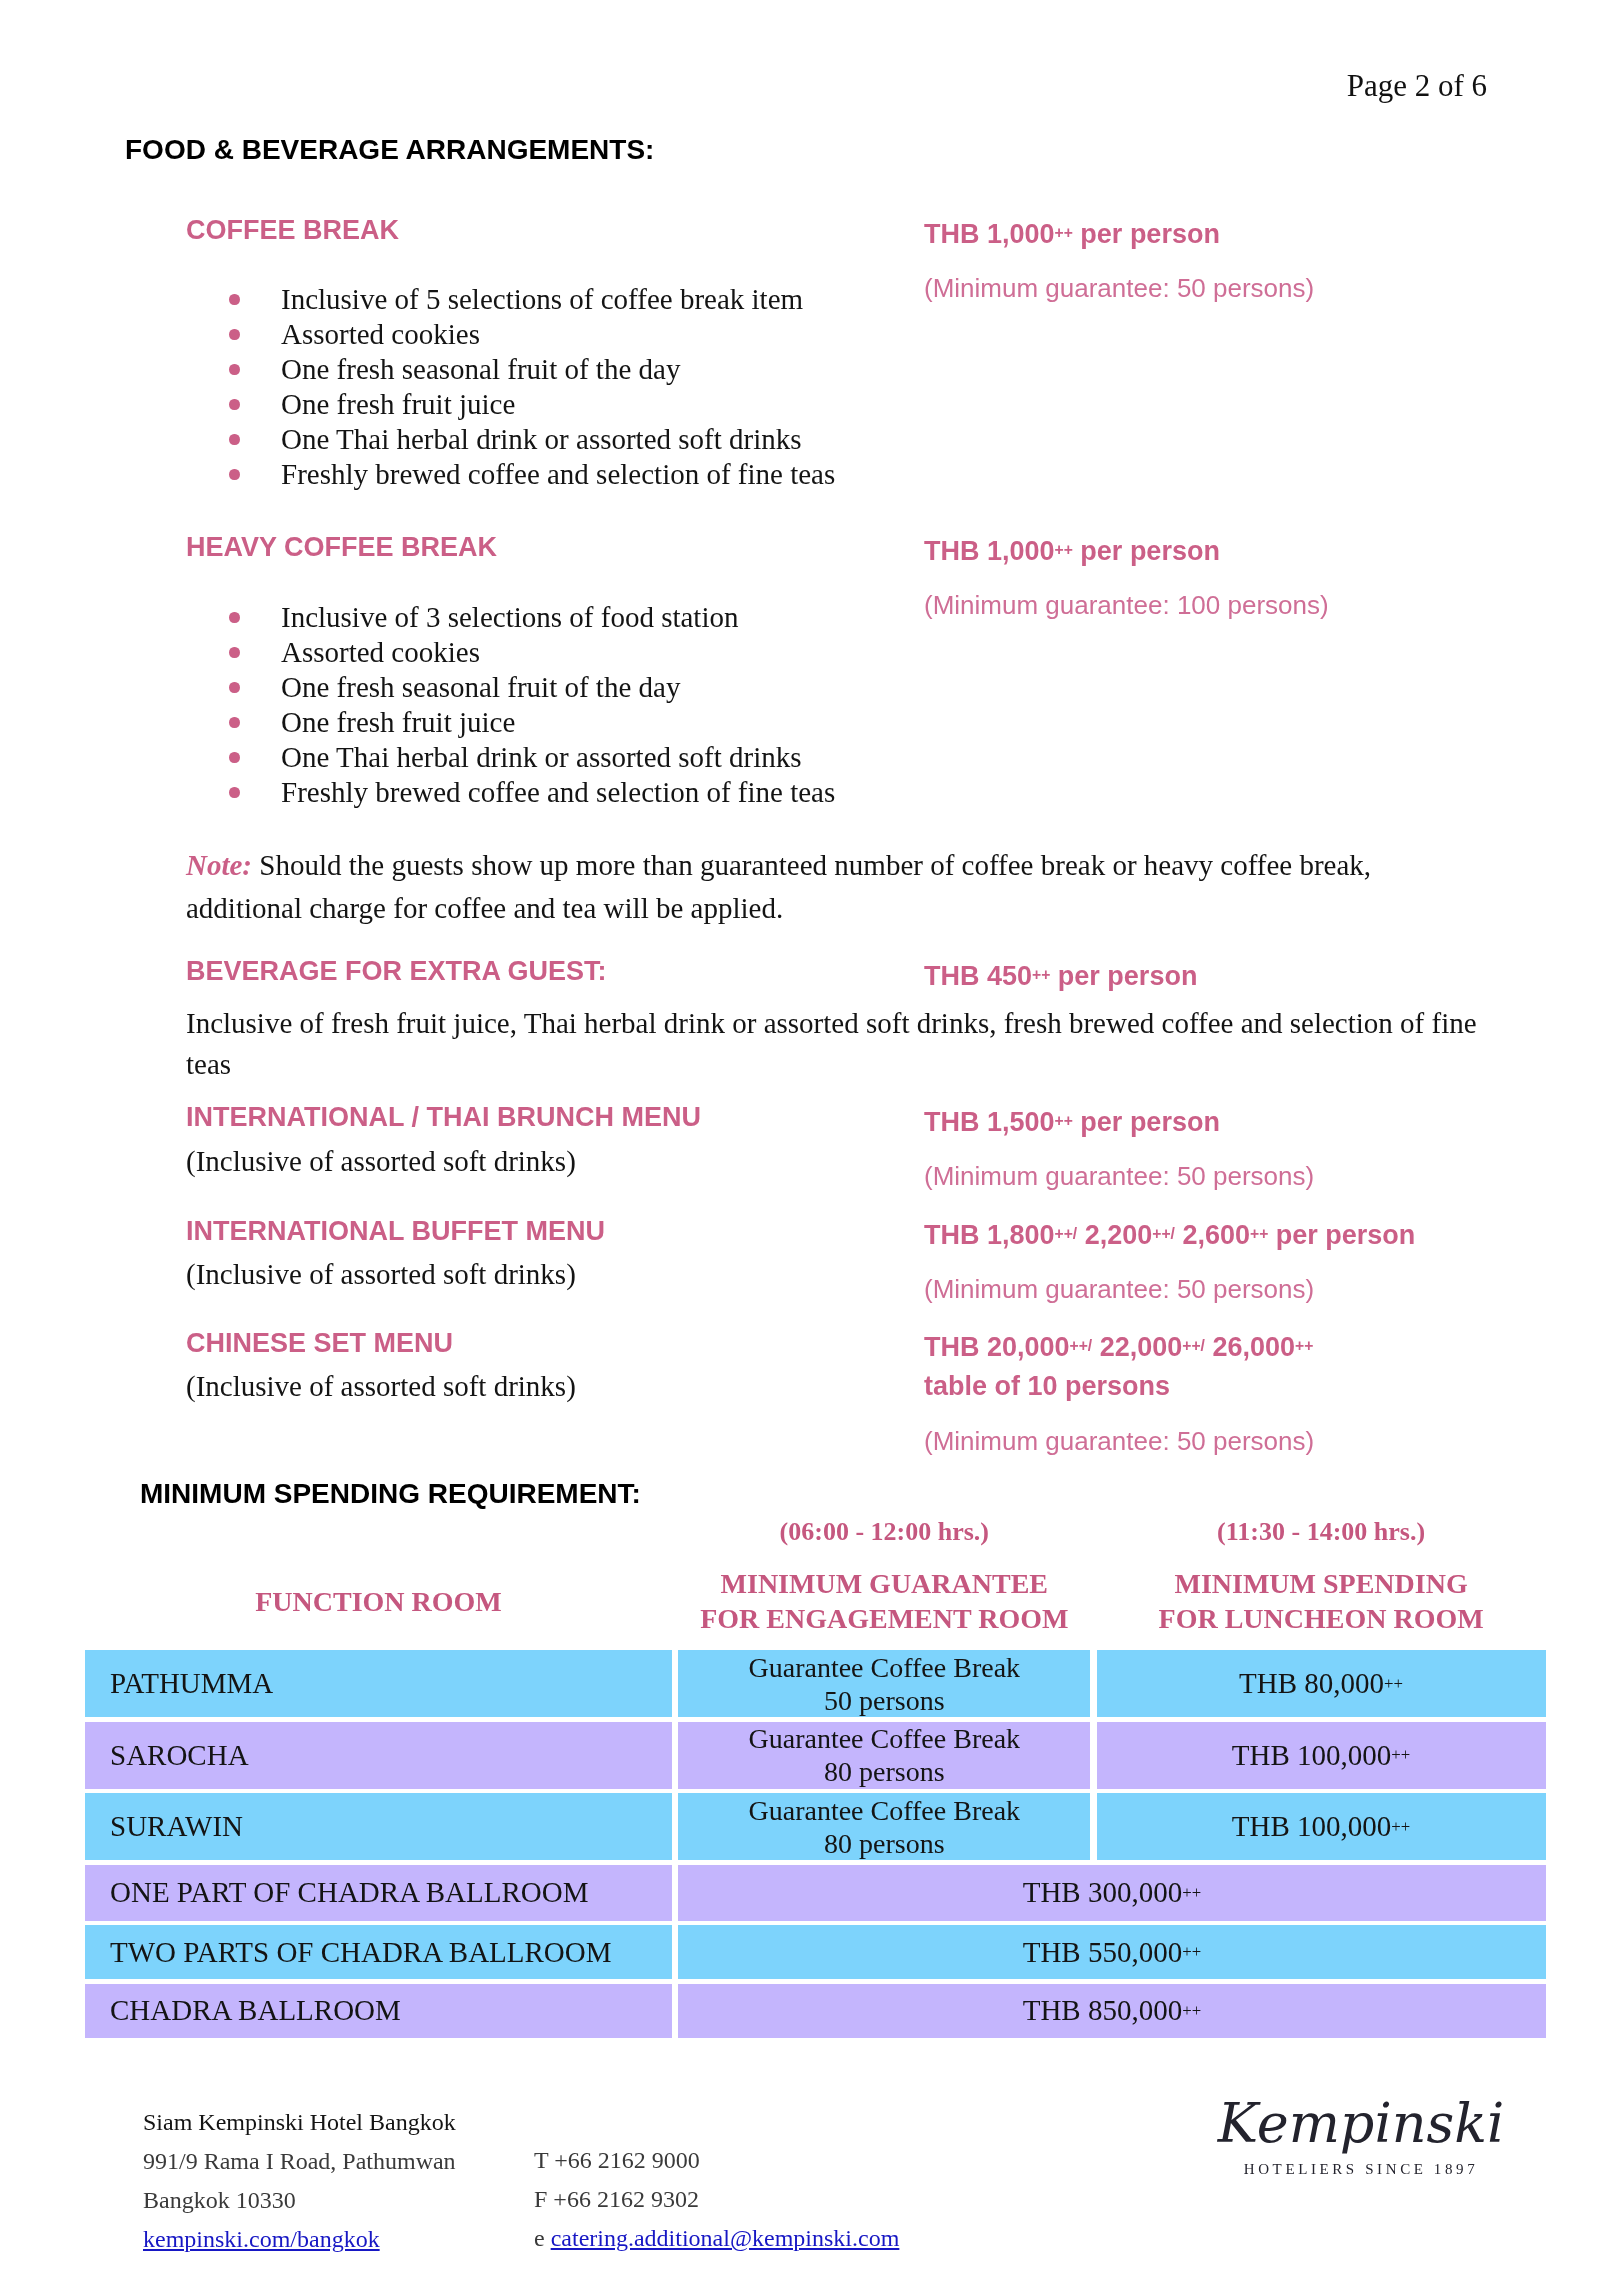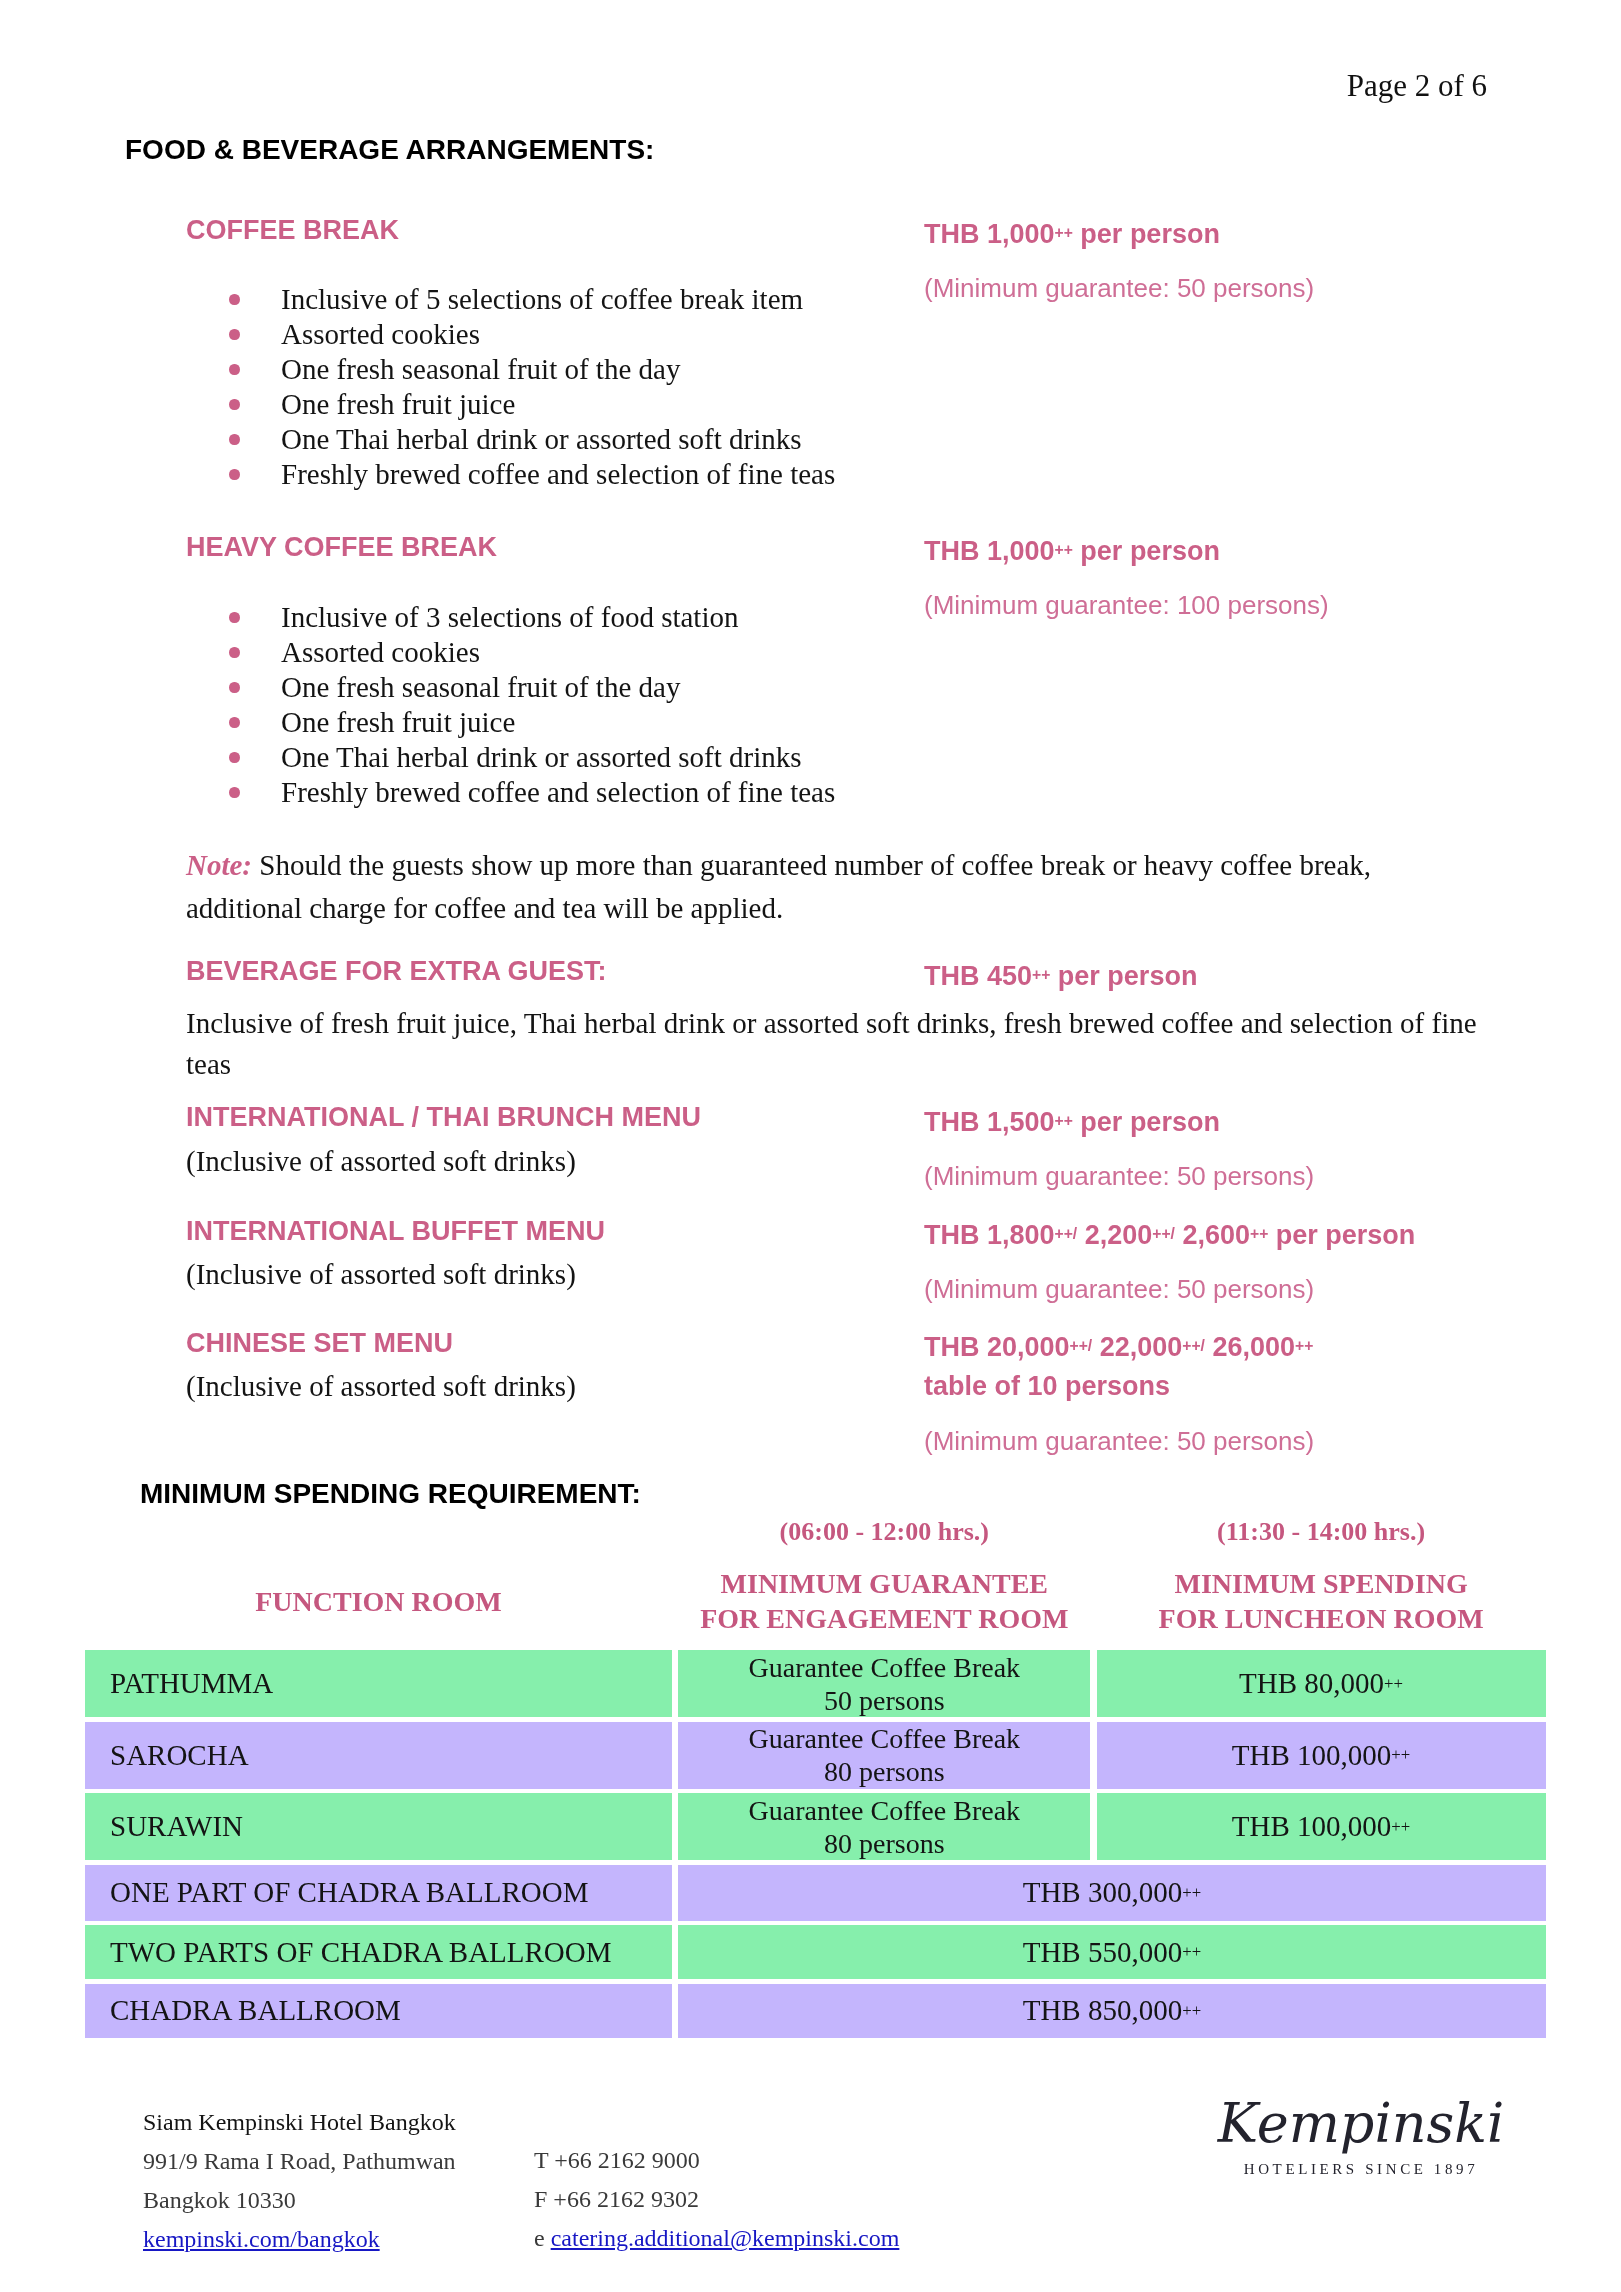--- a/index.html
+++ b/index.html
@@ -80,21 +80,21 @@
   .head-cell{
     font-weight:bold;font-size:28px;line-height:35px;padding-top:9px;
     display:flex;flex-direction:column;align-items:center;justify-content:center;
   }
   .tbl{
     position:absolute;left:85px;top:1650px;width:1460px;
     display:grid;grid-template-columns:587px 412px 449px;
     column-gap:6.3px;row-gap:4.5px;
     font-size:29px;color:#141414;
   }
-  .bg-a{background:#86efac;}
+  .bg-a{background:#7dd3fc;}
   .bg-b{background:#c4b5fd;}
   .c-room{display:flex;align-items:center;padding-left:25px;}
   .c-mid{display:flex;flex-direction:column;align-items:center;justify-content:center;line-height:33px;font-size:28px;}
   .c-price{display:flex;align-items:center;justify-content:center;}
   .c-merged{grid-column:2/4;display:flex;align-items:center;justify-content:center;}
   .h75{height:67px;} .h62{height:56px;} .h60{height:54px;}
 
   .footer-left{
     position:absolute;left:143px;top:2103px;
     font-size:24px;line-height:39px;color:#3a3a3a;

